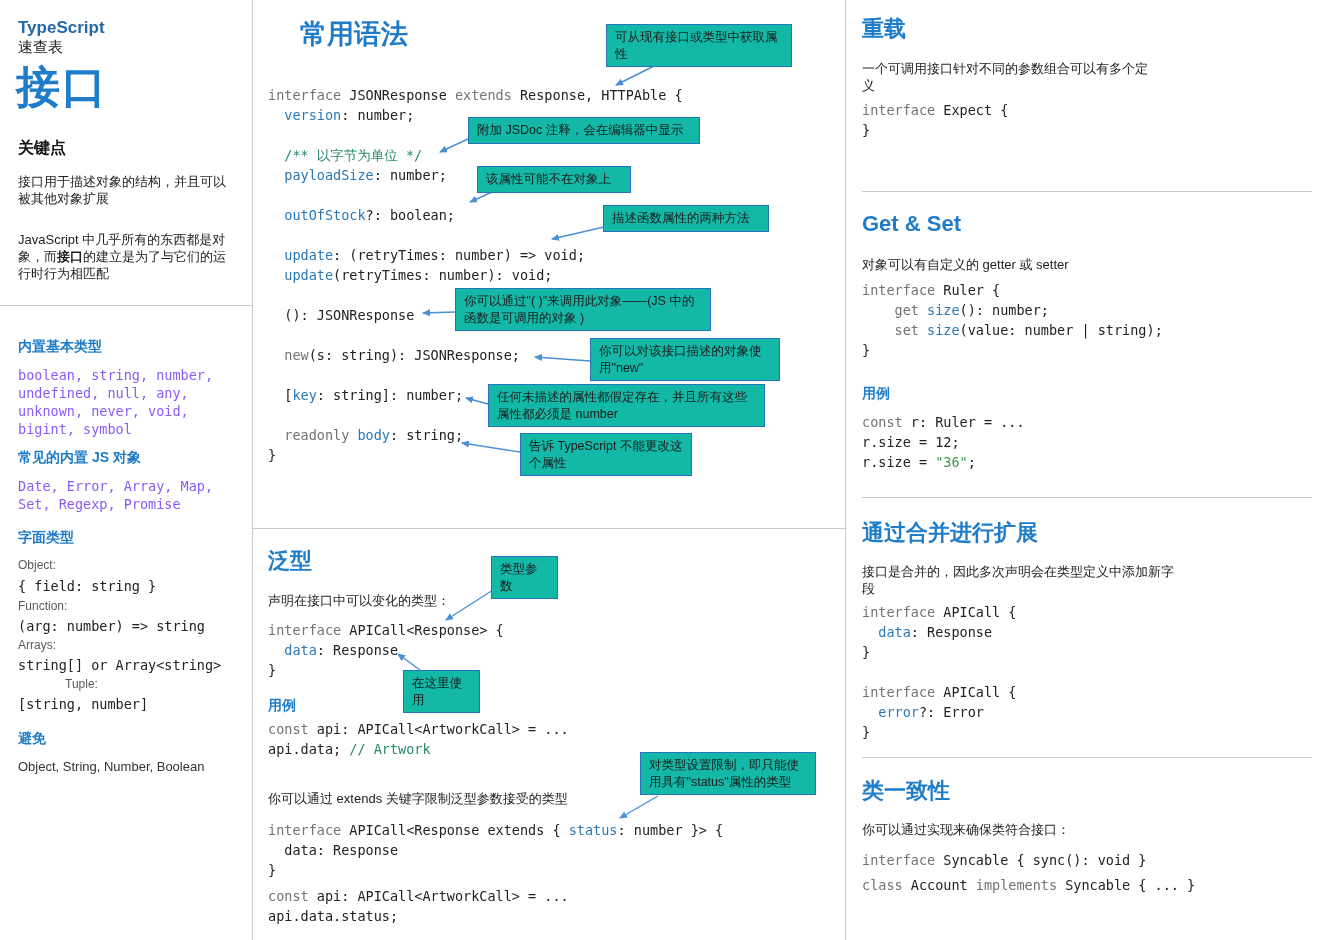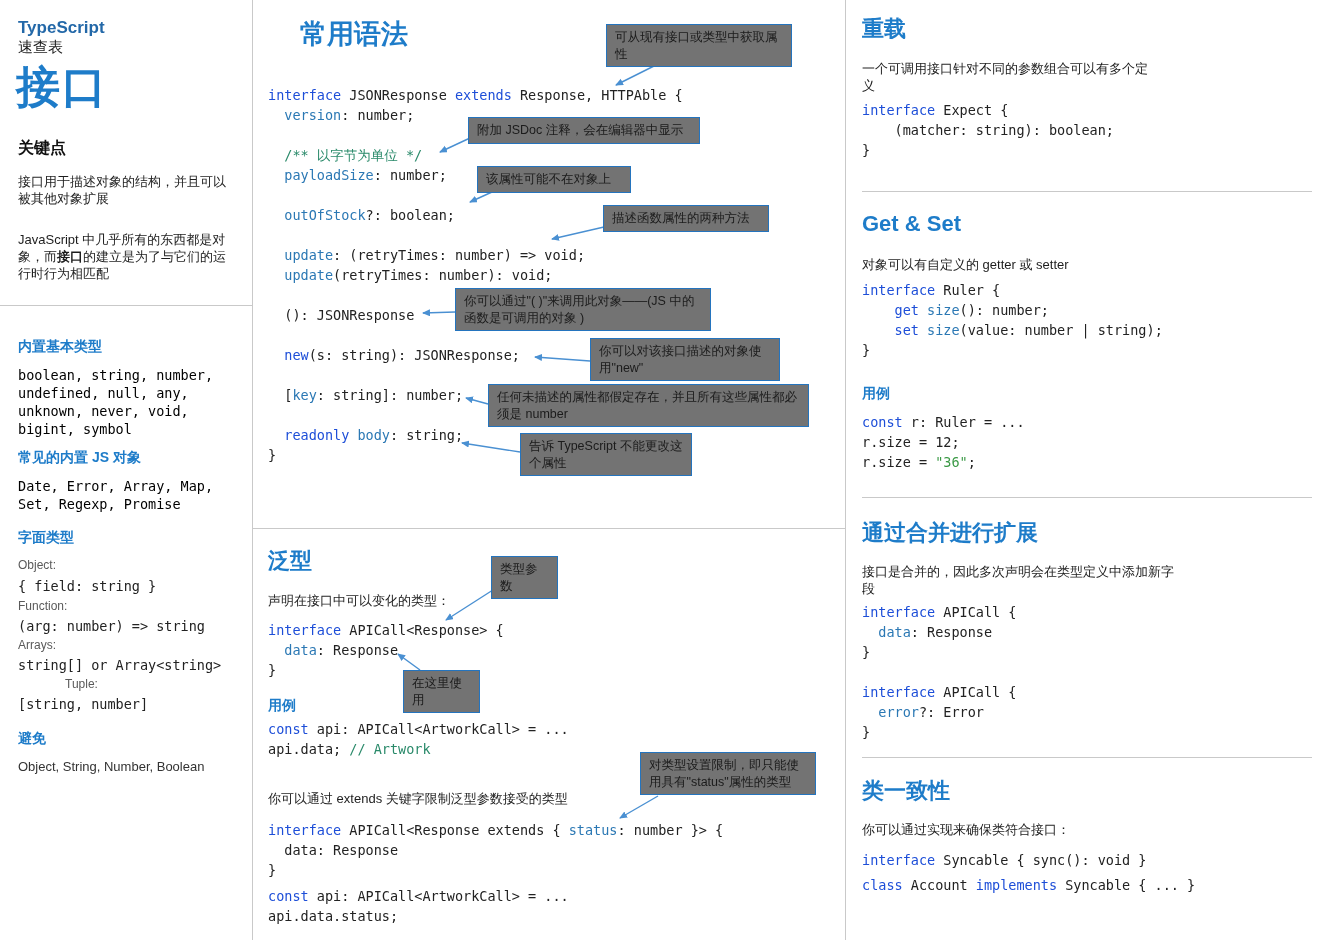--- a/index.html
+++ b/index.html
@@ -9,30 +9,30 @@
   .h-page   { font-size:44px; font-weight:700; color:#1E7CC9; letter-spacing:2px; }
   .h-brand  { font-size:17px; font-weight:700; color:#2368A8; }
   .h-sub    { font-size:15px; color:#1b1b1b; }
   .h-key    { font-size:16px; font-weight:700; color:#111; }
   .h-main   { font-size:27px; font-weight:600; color:#1E7CC9; }
   .h-sect   { font-size:22px; font-weight:600; color:#1E7CC9; }
   .h-mini   { font-size:14px; font-weight:700; color:#1E7CC9; }
   .body-txt { font-size:13px; line-height:17px; color:#1d1d1d; }
   .gray-lab { font-size:12px; color:#5a5a5a; }
   .code, .cline { font-family:"DejaVu Sans Mono","Liberation Mono",monospace; font-size:13.5px; line-height:20px; white-space:pre; color:#222; }
-  .code-pre { font-family:"DejaVu Sans Mono","Liberation Mono",monospace; font-size:13.5px; line-height:18px; white-space:pre-line; color:#000000; }
+  .code-pre { font-family:"DejaVu Sans Mono","Liberation Mono",monospace; font-size:13.5px; line-height:18px; white-space:pre-line; color:#8b5cf6; }
   .lh25 .cline { line-height:25px; }
-  .tok-kw  { color:#1d4ed8; }
+  .tok-kw  { color:#737373; }
   .tok-prop{ color:#2B78B4; }
   .tok-cm  { color:#2A8A6A; }
   .tok-str { color:#3B9A46; }
   .tok-pl  { color:#222; }
   .vline { position:absolute; top:0; bottom:0; width:1px; background:#c9c9c9; }
   .hline { position:absolute; height:1px; background:#c9c9c9; }
-  .callout { position:absolute; border:1.5px solid #2474BE; background:#737373; padding:4px 8px; font-size:12.5px; line-height:1.32; color:#1b1b1b; z-index:3; }
+  .callout { position:absolute; border:1.5px solid #2474BE; background:#14b8a6; padding:4px 8px; font-size:12.5px; line-height:1.32; color:#1b1b1b; z-index:3; }
   .arrows { position:absolute; left:0; top:0; z-index:2; pointer-events:none; }
   .bold { font-weight:700; }
 </style>
 </head>
 <body>
 
 <div class="page">
 
   <div class="vline" style="left:252px;"></div>
   <div class="vline" style="left:845px;"></div>
@@ -75,21 +75,21 @@
   <main>
     <div class="abs h-main" style="left:268px; top:16px;margin-left:32px;">常用语法</div>
     <div class="abs code" style="left:268px; top:85px;"><div class="cline"><span class="tok-kw">interface</span><span class="tok-pl"> JSONResponse </span><span class="tok-kw">extends</span><span class="tok-pl"> Response, HTTPAble {</span></div><div class="cline"><span class="tok-pl">  </span><span class="tok-prop">version</span><span class="tok-pl">: number;</span></div><div class="cline">&nbsp;</div><div class="cline"><span class="tok-cm">  /** 以字节为单位 */</span></div><div class="cline"><span class="tok-pl">  </span><span class="tok-prop">payloadSize</span><span class="tok-pl">: number;</span></div><div class="cline">&nbsp;</div><div class="cline"><span class="tok-pl">  </span><span class="tok-prop">outOfStock</span><span class="tok-pl">?: boolean;</span></div><div class="cline">&nbsp;</div><div class="cline"><span class="tok-pl">  </span><span class="tok-prop">update</span><span class="tok-pl">: (retryTimes: number) =&gt; void;</span></div><div class="cline"><span class="tok-pl">  </span><span class="tok-prop">update</span><span class="tok-pl">(retryTimes: number): void;</span></div><div class="cline">&nbsp;</div><div class="cline"><span class="tok-pl">  (): JSONResponse</span></div><div class="cline">&nbsp;</div><div class="cline"><span class="tok-pl">  </span><span class="tok-kw">new</span><span class="tok-pl">(s: string): JSONResponse;</span></div><div class="cline">&nbsp;</div><div class="cline"><span class="tok-pl">  [</span><span class="tok-prop">key</span><span class="tok-pl">: string]: number;</span></div><div class="cline">&nbsp;</div><div class="cline"><span class="tok-pl">  </span><span class="tok-kw">readonly</span><span class="tok-pl"> </span><span class="tok-prop">body</span><span class="tok-pl">: string;</span></div><div class="cline"><span class="tok-pl">}</span></div></div>
 
     <div class="callout" style="left:606px; top:24px; width:186px;">可从现有接口或类型中获取属性</div>
     <div class="callout" style="left:468px; top:117px; width:232px;">附加 JSDoc 注释，会在编辑器中显示</div>
     <div class="callout" style="left:477px; top:166px; width:154px;">该属性可能不在对象上</div>
     <div class="callout" style="left:603px; top:205px; width:166px;">描述函数属性的两种方法</div>
     <div class="callout" style="left:455px; top:288px; width:256px;">你可以通过"( )"来调用此对象——(JS 中的函数是可调用的对象 )</div>
     <div class="callout" style="left:590px; top:338px; width:190px;">你可以对该接口描述的对象使用"new"</div>
-    <div class="callout" style="left:488px; top:384px; width:321px;">任何未描述的属性都假定存在，并且所有这些属性都必须是 number</div>
+    <div class="callout" style="left:488px; top:384px; width:277px;">任何未描述的属性都假定存在，并且所有这些属性都必须是 number</div>
     <div class="callout" style="left:520px; top:433px; width:172px;">告诉 TypeScript 不能更改这个属性</div>
   </main>
 
   <div class="hline" style="left:253px; top:528px; width:592px;"></div>
 
   <section>
     <div class="abs h-sect" style="left:268px; top:546px;">泛型</div>
     <div class="callout" style="left:491px; top:556px; width:67px;">类型参数</div>
     <div class="abs body-txt" style="left:268px; top:592px; width:420px;">声明在接口中可以变化的类型：</div>
     <div class="abs code" style="left:268px; top:620px;"><div class="cline"><span class="tok-kw">interface</span><span class="tok-pl"> APICall&lt;Response&gt; {</span></div><div class="cline"><span class="tok-pl">  </span><span class="tok-prop">data</span><span class="tok-pl">: Response</span></div><div class="cline"><span class="tok-pl">}</span></div></div>
@@ -98,21 +98,21 @@
     <div class="abs code" style="left:268px; top:719px;"><div class="cline"><span class="tok-kw">const</span><span class="tok-pl"> api: APICall&lt;ArtworkCall&gt; = ...</span></div><div class="cline"><span class="tok-pl">api.data; </span><span class="tok-cm">// Artwork</span></div></div>
     <div class="callout" style="left:640px; top:752px; width:176px;">对类型设置限制，即只能使用具有"status"属性的类型</div>
     <div class="abs body-txt" style="left:268px; top:790px; width:420px;">你可以通过 extends 关键字限制泛型参数接受的类型</div>
     <div class="abs code" style="left:268px; top:820px;"><div class="cline"><span class="tok-kw">interface</span><span class="tok-pl"> APICall&lt;Response extends { </span><span class="tok-prop">status</span><span class="tok-pl">: number }&gt; {</span></div><div class="cline"><span class="tok-pl">  data: Response</span></div><div class="cline"><span class="tok-pl">}</span></div></div>
     <div class="abs code" style="left:268px; top:886px;"><div class="cline"><span class="tok-kw">const</span><span class="tok-pl"> api: APICall&lt;ArtworkCall&gt; = ...</span></div><div class="cline"><span class="tok-pl">api.data.status;</span></div></div>
   </section>
 
   <section>
     <div class="abs h-sect" style="left:862px; top:14px;">重载</div>
     <div class="abs body-txt" style="left:862px; top:60px; width:290px;">一个可调用接口针对不同的参数组合可以有多个定义</div>
-    <div class="abs code" style="left:862px; top:100px;"><div class="cline"><span class="tok-kw">interface</span><span class="tok-pl"> Expect {</span></div><div class="cline"><span class="tok-pl">    (matcher: string): boolean;</span></div><div class="cline"><span class="tok-pl">}</span></div></div>
+    <div class="abs code" style="left:862px; top:100px;"><div class="cline"><span class="tok-kw">interface</span><span class="tok-pl"> Expect {</span></div><div class="cline"><span class="tok-pl">}</span></div></div>
   </section>
 
   <div class="hline" style="left:862px; top:191px; width:450px;"></div>
 
   <section>
     <div class="abs h-sect" style="left:862px; top:211px;">Get &amp; Set</div>
     <div class="abs body-txt" style="left:862px; top:256px; width:340px;">对象可以有自定义的 getter 或 setter</div>
     <div class="abs code" style="left:862px; top:280px;"><div class="cline"><span class="tok-kw">interface</span><span class="tok-pl"> Ruler {</span></div><div class="cline"><span class="tok-pl">    </span><span class="tok-kw">get</span><span class="tok-pl"> </span><span class="tok-prop">size</span><span class="tok-pl">(): number;</span></div><div class="cline"><span class="tok-pl">    </span><span class="tok-kw">set</span><span class="tok-pl"> </span><span class="tok-prop">size</span><span class="tok-pl">(value: number | string);</span></div><div class="cline"><span class="tok-pl">}</span></div></div>
     <div class="abs h-mini" style="left:862px; top:385px;">用例</div>
     <div class="abs code" style="left:862px; top:412px;"><div class="cline"><span class="tok-kw">const</span><span class="tok-pl"> r: Ruler = ...</span></div><div class="cline"><span class="tok-pl">r.size = 12;</span></div><div class="cline"><span class="tok-pl">r.size = </span><span class="tok-str">"36"</span><span class="tok-pl">;</span></div></div>

